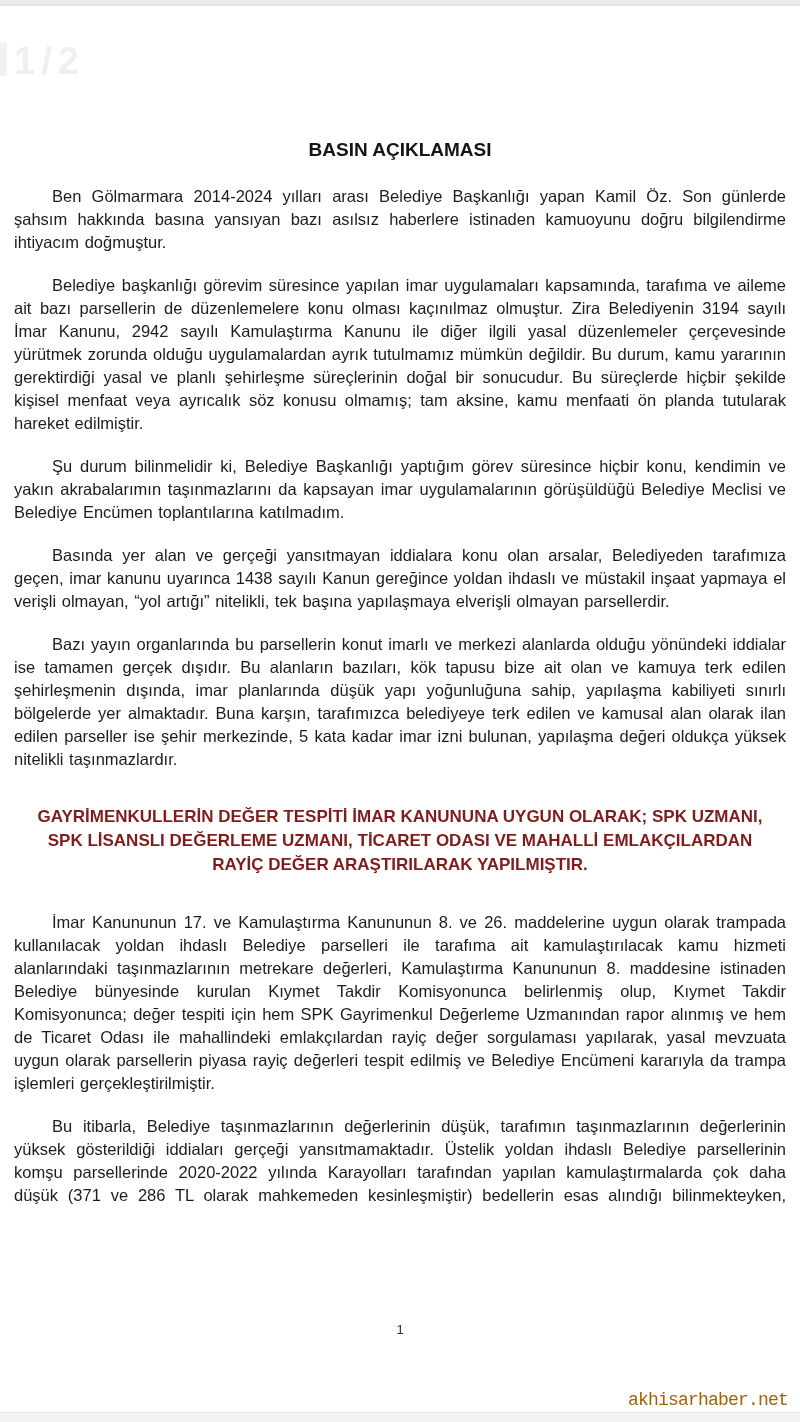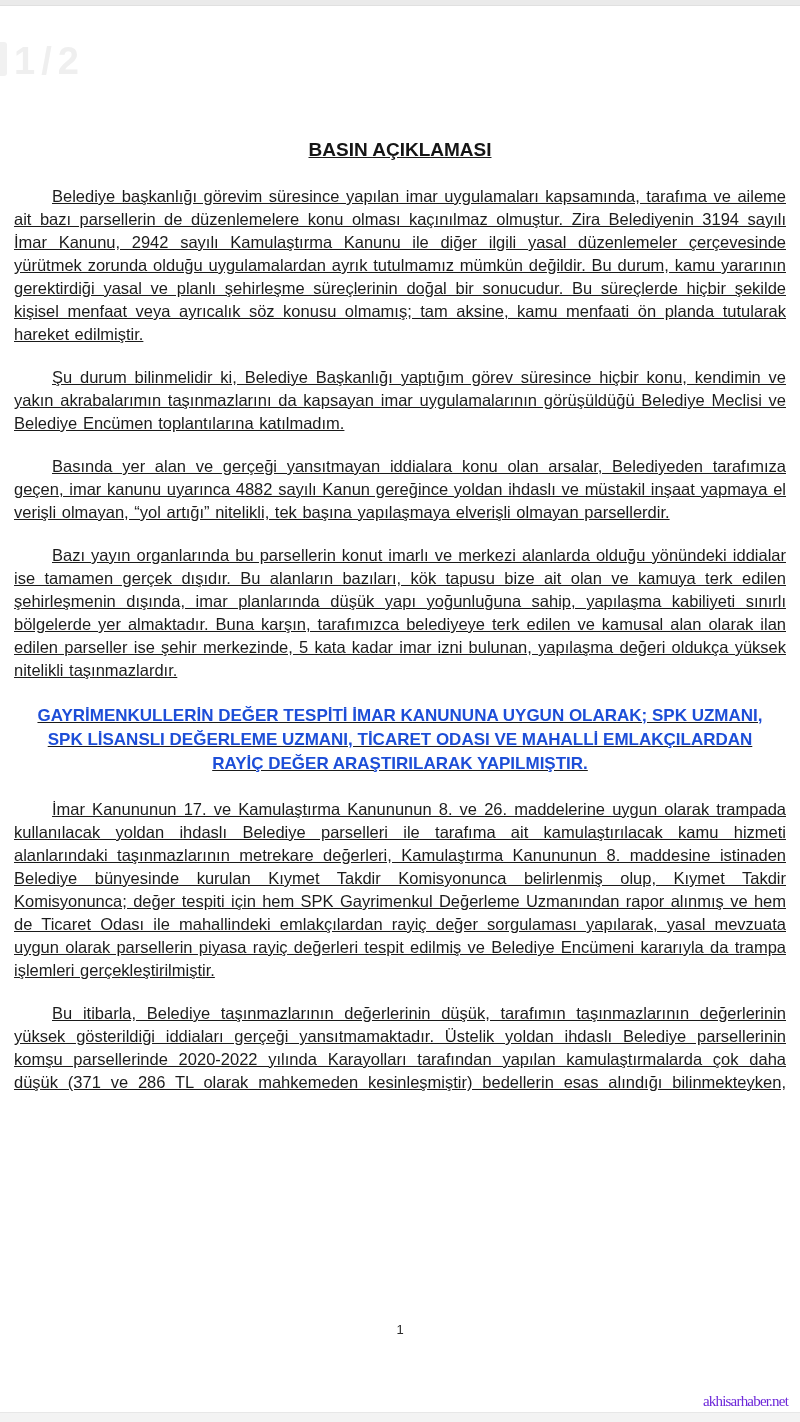--- a/index.html
+++ b/index.html
@@ -48,21 +48,20 @@
     left: -5px;
     width: 12px;
     height: 34px;
     border-radius: 3px;
     background: #f1f1f1;
   }
   .page {
     position: relative;
     padding: 139px 14px 0 14px;
     color: #1a1a1a;
-    text-decoration: underline;
   }
   .title {
     margin: 0 0 24px 0;
     font-size: 19px;
     font-weight: 700;
     text-align: center;
     color: #151515;
   }
   .para {
     margin: 20px 0;
@@ -70,69 +69,70 @@
     line-height: 23px;
     text-align: justify;
     text-indent: 38px;
     word-spacing: 1px;
     color: #1c1c1c;
   }
   .para.continues {
     text-align-last: justify;
   }
   .heading {
-    margin: 22px 0;
+    margin: 34px 0;
     padding: 0 6px;
     font-size: 17px;
     line-height: 24px;
     font-weight: 700;
     text-align: center;
     text-indent: 0;
-    color: #1d4ed8;
+    color: #7f1d1d;
   }
   .page-number {
     position: absolute;
     top: 1322px;
     left: 0;
     width: 100%;
     text-align: center;
     font-size: 13px;
     color: #2b2b2b;
   }
   .watermark {
     position: absolute;
     right: 12px;
     bottom: 12px;
-    font-family: Liberation Serif, serif;
-    font-size: 15px;
+    font-family: Liberation Mono, monospace;
+    font-size: 18px;
     letter-spacing: -0.8px;
-    color: #6d28d9;
+    color: #a16207;
   }
 </style>
 </head>
 <body>
 
 <div class="screen">
 
   <div class="strip top"></div>
 
   <span class="pi-bar"></span>
   <div class="page-indicator">1/2</div>
 
   <div class="page">
 
     <h1 class="title">BASIN AÇIKLAMASI</h1>
 
+    <p class="para">Ben Gölmarmara 2014-2024 yılları arası Belediye Başkanlığı yapan Kamil Öz. Son günlerde şahsım hakkında basına yansıyan bazı asılsız haberlere istinaden kamuoyunu doğru bilgilendirme ihtiyacım doğmuştur.</p>
 
 
     <p class="para">Belediye başkanlığı görevim süresince yapılan imar uygulamaları kapsamında, tarafıma ve aileme ait bazı parsellerin de düzenlemelere konu olması kaçınılmaz olmuştur. Zira Belediyenin 3194 sayılı İmar Kanunu, 2942 sayılı Kamulaştırma Kanunu ile diğer ilgili yasal düzenlemeler çerçevesinde yürütmek zorunda olduğu uygulamalardan ayrık tutulmamız mümkün değildir. Bu durum, kamu yararının gerektirdiği yasal ve planlı şehirleşme süreçlerinin doğal bir sonucudur. Bu süreçlerde hiçbir şekilde kişisel menfaat veya ayrıcalık söz konusu olmamış; tam aksine, kamu menfaati ön planda tutularak hareket edilmiştir.</p>
 
     <p class="para">Şu durum bilinmelidir ki, Belediye Başkanlığı yaptığım görev süresince hiçbir konu, kendimin ve yakın akrabalarımın taşınmazlarını da kapsayan imar uygulamalarının görüşüldüğü Belediye Meclisi ve Belediye Encümen toplantılarına katılmadım.</p>
 
-    <p class="para">Basında yer alan ve gerçeği yansıtmayan iddialara konu olan arsalar, Belediyeden tarafımıza geçen, imar kanunu uyarınca 4882 sayılı Kanun gereğince yoldan ihdaslı ve müstakil inşaat yapmaya el verişli olmayan, “yol artığı” nitelikli, tek başına yapılaşmaya elverişli olmayan parsellerdir.</p>
+    <p class="para">Basında yer alan ve gerçeği yansıtmayan iddialara konu olan arsalar, Belediyeden tarafımıza geçen, imar kanunu uyarınca 1438 sayılı Kanun gereğince yoldan ihdaslı ve müstakil inşaat yapmaya el verişli olmayan, “yol artığı” nitelikli, tek başına yapılaşmaya elverişli olmayan parsellerdir.</p>
 
     <p class="para">Bazı yayın organlarında bu parsellerin konut imarlı ve merkezi alanlarda olduğu yönündeki iddialar ise tamamen gerçek dışıdır. Bu alanların bazıları, kök tapusu bize ait olan ve kamuya terk edilen şehirleşmenin dışında, imar planlarında düşük yapı yoğunluğuna sahip, yapılaşma kabiliyeti sınırlı bölgelerde yer almaktadır. Buna karşın, tarafımızca belediyeye terk edilen ve kamusal alan olarak ilan edilen parseller ise şehir merkezinde, 5 kata kadar imar izni bulunan, yapılaşma değeri oldukça yüksek nitelikli taşınmazlardır.</p>
 
     <h2 class="heading">GAYRİMENKULLERİN DEĞER TESPİTİ İMAR KANUNUNA UYGUN OLARAK; SPK UZMANI, SPK LİSANSLI DEĞERLEME UZMANI, TİCARET ODASI VE MAHALLİ EMLAKÇILARDAN RAYİÇ DEĞER ARAŞTIRILARAK YAPILMIŞTIR.</h2>
 
     <p class="para">İmar Kanununun 17. ve Kamulaştırma Kanununun 8. ve 26. maddelerine uygun olarak trampada kullanılacak yoldan ihdaslı Belediye parselleri ile tarafıma ait kamulaştırılacak kamu hizmeti alanlarındaki taşınmazlarının metrekare değerleri, Kamulaştırma Kanununun 8. maddesine istinaden Belediye bünyesinde kurulan Kıymet Takdir Komisyonunca belirlenmiş olup, Kıymet Takdir Komisyonunca; değer tespiti için hem SPK Gayrimenkul Değerleme Uzmanından rapor alınmış ve hem de Ticaret Odası ile mahallindeki emlakçılardan rayiç değer sorgulaması yapılarak, yasal mevzuata uygun olarak parsellerin piyasa rayiç değerleri tespit edilmiş ve Belediye Encümeni kararıyla da trampa işlemleri gerçekleştirilmiştir.</p>
 
     <p class="para continues">Bu itibarla, Belediye taşınmazlarının değerlerinin düşük, tarafımın taşınmazlarının değerlerinin yüksek gösterildiği iddiaları gerçeği yansıtmamaktadır. Üstelik yoldan ihdaslı Belediye parsellerinin komşu parsellerinde 2020-2022 yılında Karayolları tarafından yapılan kamulaştırmalarda çok daha düşük (371 ve 286 TL olarak mahkemeden kesinleşmiştir) bedellerin esas alındığı bilinmekteyken,</p>
 
   </div>

